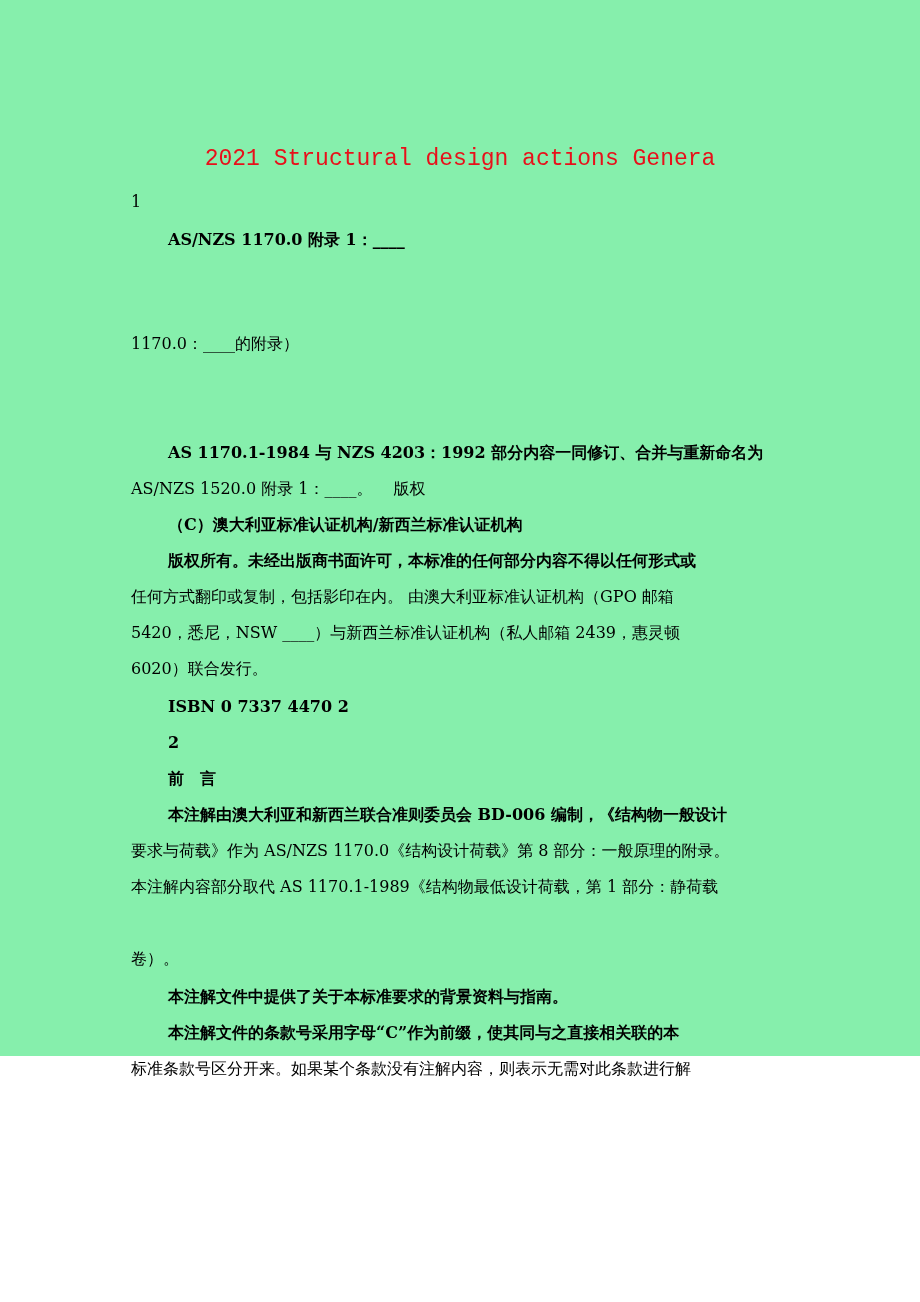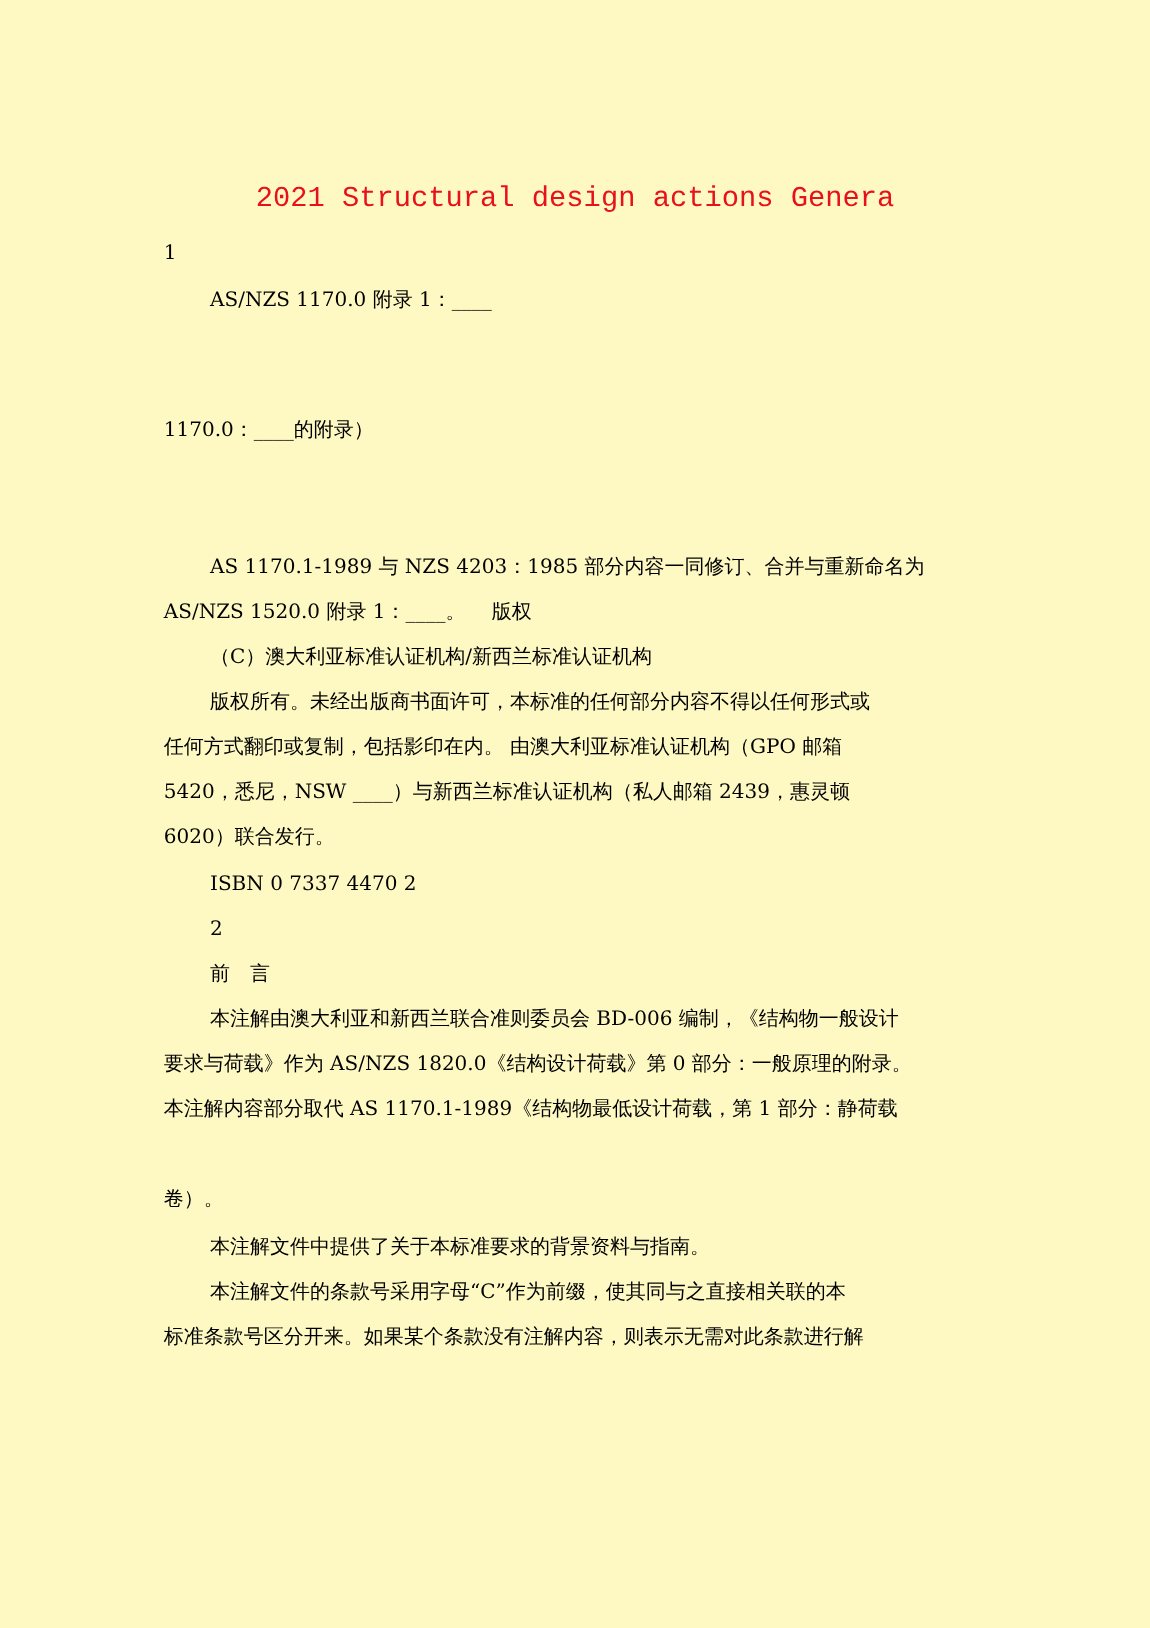--- a/index.html
+++ b/index.html
@@ -13,22 +13,22 @@
       position: relative;
       overflow: hidden;
       font-family: "DejaVu Serif", "Liberation Serif", serif;
       color: #000000;
     }
     .page {
       position: absolute;
       left: 0;
       top: 0;
       width: 920px;
-      height: 1302px;
-      background: #fef9c3;
+      height: 1056px;
+      background: #86efac;
     }
     .title {
       position: absolute;
       top: 143px;
       left: 0;
       width: 920px;
       text-align: center;
       font-family: "Liberation Mono", "DejaVu Sans Mono", monospace;
       font-size: 23px;
       color: #e8101a;
@@ -37,41 +37,41 @@
       white-space: nowrap;
     }
     .line {
       position: absolute;
       font-size: 16px;
       line-height: 24px;
       white-space: nowrap;
       letter-spacing: 0px;
     }
     .l0 { left: 131px; }
-    .l1 { left: 168px; }
+    .l1 { left: 168px; font-weight: bold; }
   </style>
 </head>
 <body>
 
 <div class="page">
   <div class="title">2021 Structural design actions Genera</div>
 
   <div class="line l0" style="top:190px">1</div>
   <div class="line l1" style="top:228px">AS/NZS 1170.0 附录 1：____</div>
   <div class="line l0" style="top:332px">1170.0：____的附录）</div>
-  <div class="line l1" style="top:441px">AS 1170.1-1989 与 NZS 4203：1985 部分内容一同修订、合并与重新命名为</div>
+  <div class="line l1" style="top:441px">AS 1170.1-1984 与 NZS 4203：1992 部分内容一同修订、合并与重新命名为</div>
   <div class="line l0" style="top:477px">AS/NZS 1520.0 附录 1：____。　 版权</div>
   <div class="line l1" style="top:549px">版权所有。未经出版商书面许可，本标准的任何部分内容不得以任何形式或</div>
   <div class="line l1" style="top:513px">（C）澳大利亚标准认证机构/新西兰标准认证机构</div>
   <div class="line l0" style="top:585px">任何方式翻印或复制，包括影印在内。 由澳大利亚标准认证机构（GPO 邮箱</div>
   <div class="line l0" style="top:621px">5420，悉尼，NSW ____）与新西兰标准认证机构（私人邮箱 2439，惠灵顿</div>
   <div class="line l0" style="top:657px">6020）联合发行。</div>
   <div class="line l1" style="top:695px">ISBN 0 7337 4470 2</div>
   <div class="line l1" style="top:731px">2</div>
   <div class="line l1" style="top:767px">前　言</div>
   <div class="line l1" style="top:803px">本注解由澳大利亚和新西兰联合准则委员会 BD-006 编制，《结构物一般设计</div>
-  <div class="line l0" style="top:839px">要求与荷载》作为 AS/NZS 1820.0《结构设计荷载》第 0 部分：一般原理的附录。</div>
+  <div class="line l0" style="top:839px">要求与荷载》作为 AS/NZS 1170.0《结构设计荷载》第 8 部分：一般原理的附录。</div>
   <div class="line l0" style="top:875px">本注解内容部分取代 AS 1170.1-1989《结构物最低设计荷载，第 1 部分：静荷载</div>
   <div class="line l0" style="top:947px">卷）。</div>
   <div class="line l1" style="top:985px">本注解文件中提供了关于本标准要求的背景资料与指南。</div>
   <div class="line l1" style="top:1021px">本注解文件的条款号采用字母“C”作为前缀，使其同与之直接相关联的本</div>
   <div class="line l0" style="top:1057px">标准条款号区分开来。如果某个条款没有注解内容，则表示无需对此条款进行解</div>
 </div>
 
 </body></html>

